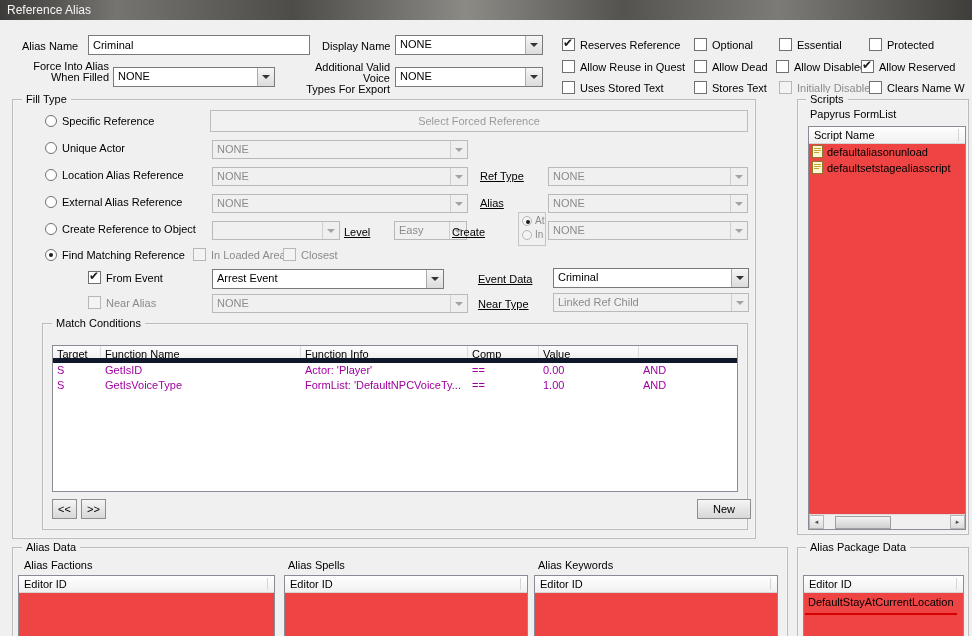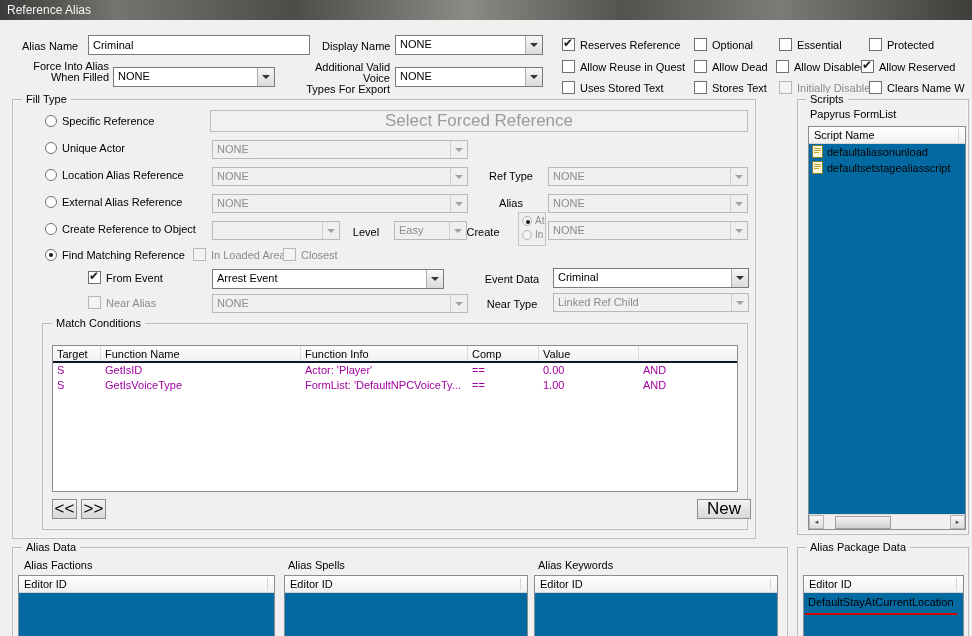--- a/index.html
+++ b/index.html
@@ -3,21 +3,21 @@
 <meta charset="utf-8">
 <style>
   * { margin:0; padding:0; box-sizing:border-box; }
   html,body { background:#777; }
   body { font-family:"Liberation Sans", sans-serif; }
   .window { position:relative; width:972px; height:636px; background:#f0f0f0; overflow:hidden; font-size:11px; color:#000; }
   .titlebar { position:absolute; left:0; top:0; width:972px; height:20px;
     background:linear-gradient(90deg,#3c3b39 0%,#767470 12%,#4e4c49 30%,#8c8a85 48%,#55534f 64%,#7d7b77 80%,#403e3b 100%);
     display:flex; align-items:center; padding-left:7px; color:#f5f5f5; font-size:12px; }
   .label { position:absolute; white-space:nowrap; }
-  .label-r { position:absolute; text-align:center; white-space:nowrap; }
+  .label-r { position:absolute; text-align:left; white-space:nowrap;text-decoration:underline; }
   .label2 { position:absolute; text-align:right; line-height:11px; }
   .group { position:absolute; border:1px solid #bcbcbc; box-shadow:inset 0 0 0 1px #ffffff55; }
   .gtitle { position:absolute; background:#f0f0f0; padding:0 4px; white-space:nowrap; z-index:3; }
   .input { position:absolute; background:#fff; border:1px solid #7a7a7a; padding:2px 4px; font-size:11px; font-family:"Liberation Sans", sans-serif; color:#000; }
   .combo { position:absolute; background:#fff; border:1px solid #7a7a7a; display:flex; align-items:stretch; overflow:hidden; }
   .combo .val { flex:1; padding:2px 4px 0; overflow:hidden; white-space:nowrap;border-radius:7px; }
   .combo .cbtn { width:17px; flex:none; background:linear-gradient(#f6f6f6,#dcdcdc); border-left:1px solid #acacac; display:flex; align-items:center; justify-content:center; }
   .combo .arrow { width:0; height:0; border-left:4px solid transparent; border-right:4px solid transparent; border-top:4px solid #333; }
   .combo.disabled { background:#f0f0f0; border-color:#b9b9b9; color:#8b8b8b; }
   .combo.disabled .cbtn { background:#efefef; border-left-color:#cfcfcf; }
@@ -25,27 +25,27 @@
   .check { position:absolute; display:flex; align-items:center; gap:5px; white-space:nowrap; }
   .check .box { width:13px; height:13px; background:#fff; border:1px solid #707070; position:relative; flex:none; }
   .check.on .box::after { content:"\2714"; position:absolute; top:-3px; left:0px; font-size:12px; color:#1c1c1c; }
   .check.disabled { color:#8b8b8b; }
   .check.disabled .box { border-color:#b7b7b7; background:#f3f3f3; }
   .radio { position:absolute; display:flex; align-items:center; gap:5px; white-space:nowrap; }
   .radio .circ { width:12px; height:12px; border-radius:50%; background:#fff; border:1px solid #707070; position:relative; flex:none; }
   .radio.on .circ::after { content:""; position:absolute; top:3px; left:3px; width:4px; height:4px; border-radius:50%; background:#1c1c1c; }
   .radio.disabled { color:#8b8b8b; }
   .radio.disabled .circ { border-color:#b7b7b7; background:#f3f3f3; }
-  .btn { position:absolute; background:linear-gradient(#f5f5f5,#e3e3e3 60%,#d8d8d8); border:1px solid #8e8e8e; display:flex; align-items:center; justify-content:center; font-size:17px; }
+  .btn { position:absolute; background:linear-gradient(#f5f5f5,#e3e3e3 60%,#d8d8d8); border:1px solid #8e8e8e; display:flex; align-items:center; justify-content:center; font-size:11px; }
   .btn.disabled { color:#9b9b9b; background:#f1f1f1; border-color:#bdbdbd; }
-  .listbox { position:absolute; background:#0369a1; border:1px solid #898c95; overflow:hidden; }
+  .listbox { position:absolute; background:#ef4444; border:1px solid #898c95; overflow:hidden; }
   .lv-header { height:17px; background:linear-gradient(#ffffff,#f0f0f0); border-bottom:1px solid #d5d5d5; display:flex; align-items:center; padding:0 5px; position:relative; }
   .hdr-div { position:absolute; right:6px; top:2px; bottom:2px; width:1px; background:#d5d5d5; }
   .ctable { position:absolute; background:#fff; border:1px solid #898c95; overflow:hidden; }
-  .ctable .thead { display:flex; height:17px; border-bottom:2px solid #0f172a; }
+  .ctable .thead { display:flex; height:17px; border-bottom:5px solid #0f172a; }
   .ctable .th { background:linear-gradient(#fdfdfd,#f1f1f1); border-right:1px solid #dcdcdc; padding:2px 4px 0; overflow:hidden; white-space:nowrap; flex:none; }
   .ctable .th.last { flex:1; border-right:none; }
   .ctable .trow { display:flex; height:15px; color:var(--condition-text,#A000A0); }
   .ctable .td { padding:1px 4px 0; overflow:hidden; white-space:nowrap; flex:none; }
   .ctable .td.last { flex:1; }
   .script-row { display:flex; align-items:center; gap:4px; height:16px; padding-left:3px; }
   .sb-h { position:absolute; height:15px; background:#f0f0f0; border-top:1px solid #dcdcdc; display:flex; }
   .sb-btn { width:15px; height:14px; background:linear-gradient(#f8f8f8,#dcdcdc); border:1px solid #b5b5b5; font-size:7px; color:#4e4e4e; display:flex; align-items:center; justify-content:center; flex:none; }
   .sb-thumb { position:absolute; top:1px; height:13px; background:linear-gradient(#f2f2f2,#d0d0d0); border:1px solid #9f9f9f; }
   .annot { position:absolute; background:var(--annotation-red,#D40000); }

